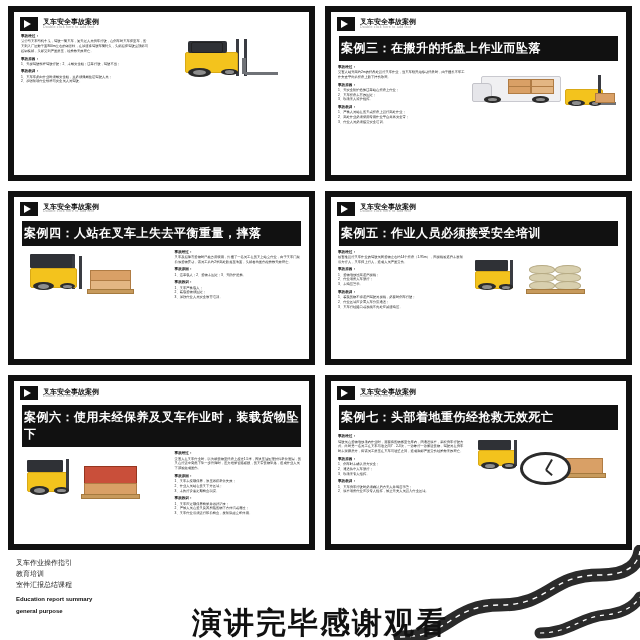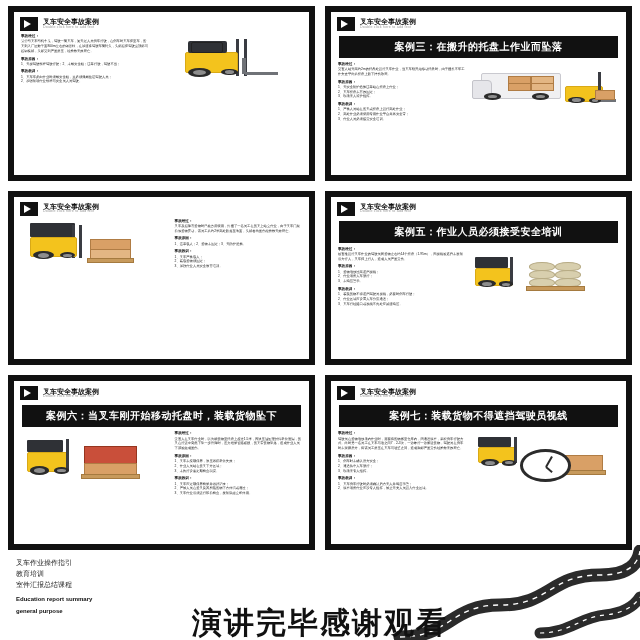--- a/index.html
+++ b/index.html
@@ -9,21 +9,21 @@
 
   .slide{position:relative;background:#ffffff;border:6px solid #111;box-sizing:border-box;overflow:hidden;}
 
   .sl-head{display:flex;align-items:center;gap:5px;padding:5px 6px 3px 6px;}
   .logo{width:18px;height:14px;background:#111;position:relative;flex:none;}
   .logo:after{content:"";position:absolute;left:4px;top:3px;width:0;height:0;border-left:7px solid #fff;border-top:4px solid transparent;border-bottom:4px solid transparent;}
   .ht{line-height:1.05;}
   .ht .t1{font-size:7px;font-weight:bold;color:#111;}
   .ht .t2{font-size:3.6px;color:#999;letter-spacing:.2px;}
 
-  .titlebar{margin:2px 8px 4px 8px;background:#111;color:#fff;font-size:10px;font-weight:bold;text-align:center;padding:4px 2px;letter-spacing:.5px;}
+  .titlebar{margin:2px 8px 4px 8px;background:#111;color:#fff;font-size:12px;font-weight:bold;padding:4px 2px;letter-spacing:.5px;}
 
   .body{display:flex;gap:4px;padding:0 7px 6px 7px;box-sizing:border-box;}
   .col-txt{font-size:3.3px;line-height:1.45;color:#222;flex:1 1 46%;}
   .col-img{flex:1 1 54%;position:relative;min-height:60px;}
   .body.rev{flex-direction:row-reverse;}
   .sec-h{font-weight:bold;font-size:3.6px;color:#111;margin-top:3px;display:block;}
   .sec-h:first-child{margin-top:0;}
   .ln{display:block;}
 
   
@@ -135,20 +135,21 @@
   </div>
 
   <div class="slide">
     <div class="sl-head">
       <div class="logo"></div>
       <div class="ht">
         <div class="t1">叉车安全事故案例</div>
         <div class="t2">Double click here to add text</div>
       </div>
     </div>
+    <div class="titlebar">案例四：人站在叉车上失去平衡重量，摔落</div>
     <div class="body rev">
       <div class="col-txt">
         <span class="sec-h">事故经过：</span>
         <span class="ln">叉车及起降有货物时已被占用使用，打捆了一名员工在货叉上站立作业，由于叉车门架前倾货物晃动，该员工从约2米高处跌落至地面，头部着地重伤经抢救无效死亡。</span>
         <span class="sec-h">事故原因：</span>
         <span class="ln">1、违章载人；2、货物未固定；3、无防护措施。</span>
         <span class="sec-h">事故教训：</span>
         <span class="ln">1、叉车严禁载人；</span>
         <span class="ln">2、装载货物须固定；</span>
         <span class="ln">3、加强作业人员安全教育培训。</span>
@@ -211,21 +212,21 @@
   </div>
 
   <div class="slide">
     <div class="sl-head">
       <div class="logo"></div>
       <div class="ht">
         <div class="t1">叉车安全事故案例</div>
         <div class="t2">Double click here to add text</div>
       </div>
     </div>
-    <div class="titlebar">案例六：当叉车刚开始移动托盘时，装载货物坠下</div>
+    <div class="titlebar">案例六：使用未经保养及叉车作业时，装载货物坠下</div>
     <div class="body rev">
       <div class="col-txt">
         <span class="sec-h">事故经过：</span>
         <span class="ln">受害人在叉车作业时，以为能货物至托盘上超过1.5米，因液压油缸密封件老化泄漏，货叉在行进中突然下坠一步升降时，压力维修管路破损，货叉带货物坠落，造成作业人员下肢被砸成重伤。</span>
         <span class="sec-h">事故原因：</span>
         <span class="ln">1、叉车未按期保养，液压系统老化失效；</span>
         <span class="ln">2、作业人员站在货叉下方区域；</span>
         <span class="ln">3、未执行设备定期检查制度。</span>
         <span class="sec-h">事故教训：</span>
         <span class="ln">1、叉车应定期保养检修并做好记录；</span>
@@ -248,21 +249,21 @@
   </div>
 
   <div class="slide">
     <div class="sl-head">
       <div class="logo"></div>
       <div class="ht">
         <div class="t1">叉车安全事故案例</div>
         <div class="t2">Double click here to add text</div>
       </div>
     </div>
-    <div class="titlebar">案例七：装载货物不得遮挡驾驶员视线</div>
+    <div class="titlebar">案例七：头部着地重伤经抢救无效死亡</div>
     <div class="body">
       <div class="col-txt">
         <span class="sec-h">事故经过：</span>
         <span class="ln">驾驶员在货物堆放场内作业时，需要将货物搬至仓库内，因通道狭窄，采取倒车行驶方式。此时另一名员工在叉车与墙之间7．2-3次，一边靠行一边搬运货物，驾驶员在倒车时未观察后方，将该员工挤压在叉车与墙壁之间，造成胸部严重受伤经抢救无效死亡。</span>
         <span class="sec-h">事故原因：</span>
         <span class="ln">1、倒车时未确认后方安全；</span>
         <span class="ln">2、通道狭窄人车混行；</span>
         <span class="ln">3、现场无专人指挥。</span>
         <span class="sec-h">事故教训：</span>
         <span class="ln">1、叉车倒车行驶时必须确认后方无人并鸣笛示警；</span>

